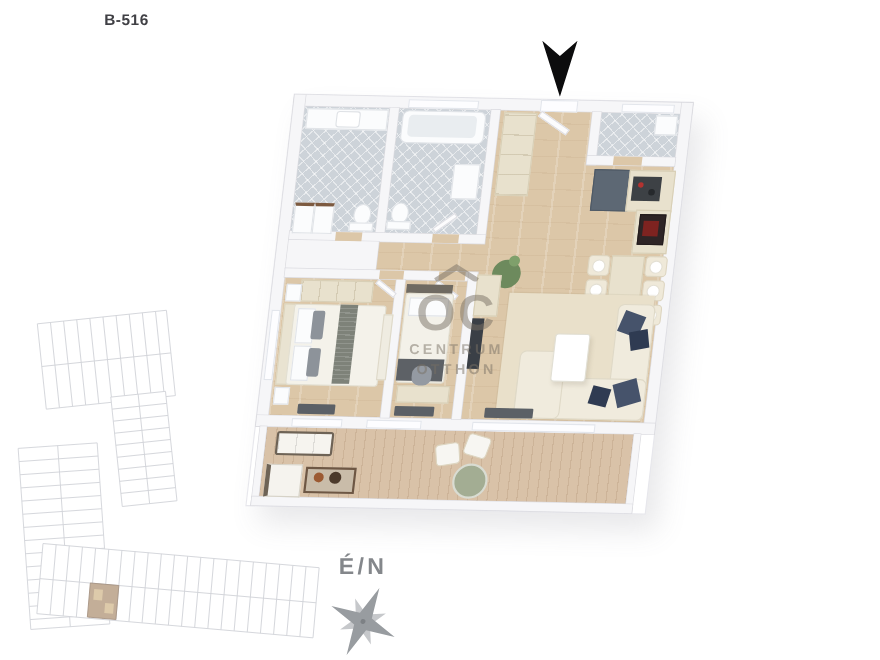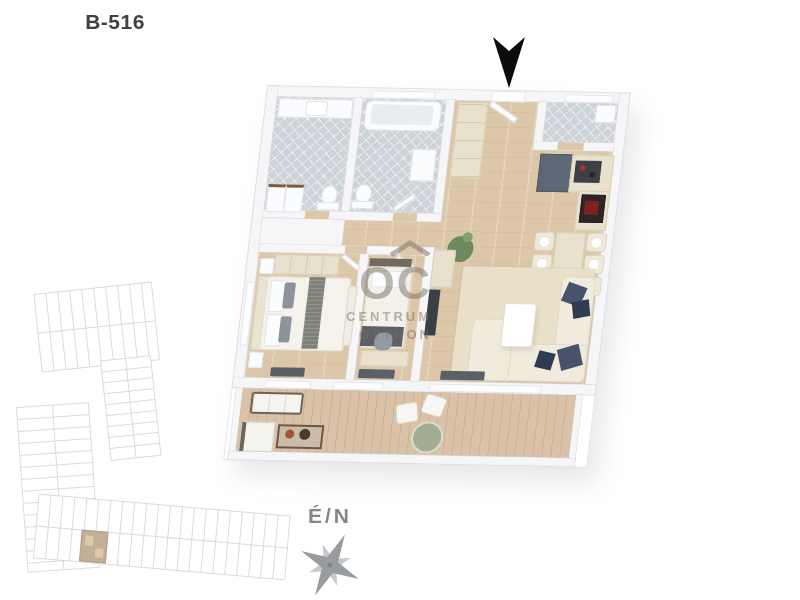--- a/index.html
+++ b/index.html
@@ -3,21 +3,21 @@
 <meta charset="utf-8">
 <style>
   html,body{margin:0;padding:0;background:#fff;width:800px;height:600px;overflow:hidden;
     font-family:"Liberation Sans", sans-serif;}
   .abs{position:absolute;}
   #stage{position:absolute;left:0;top:0;width:800px;height:600px;background:#fff;}
 
   
   .title-block{position:absolute;left:6px;top:8px;width:218px;color:#404045;}
   .floor-title{font-size:27px;font-weight:bold;letter-spacing:-0.5px;line-height:1.05;}
-  .unit-number{font-size:21px;font-weight:bold;text-align:center;margin-top:2px;letter-spacing:0.5px;}
+  .unit-number{font-size:14px;font-weight:bold;text-align:center;margin-top:2px;letter-spacing:0.5px;}
 
   
   .plan-wrap{position:absolute;left:268px;top:86px;width:362px;height:374px;
     transform:rotate(1.2deg) skewX(-5.5deg);transform-origin:0 0;background:#fff;
     box-shadow:0 0 0 1px #e7e7ec, 12px 16px 26px rgba(110,110,125,0.16);}
   .wall{position:absolute;background:#f6f6f8;box-shadow:0 0 0 0.6px #dbdbe0;}
   .floor-wood{background-color:#dcc7a8;background-image:
     repeating-linear-gradient(90deg, rgba(255,255,255,0.20) 0 2px, rgba(0,0,0,0) 2px 26px),
     repeating-linear-gradient(0deg, rgba(140,100,60,0.07) 0 1px, rgba(0,0,0,0) 1px 15px);}
   .floor-tile{background-color:#cdd3d9;background-image:
@@ -29,21 +29,21 @@
   .cream{background:#e8e1cd;border:1px solid #d8cfb6;}
   .window{background:#fdfdff;border:1px solid #e3e6ec;}
   .mat{background:#5b6066;border-radius:1px;}
   .leaf{background:#fcfcfd;border:1px solid #dfdfe4;}
   .chair{background:#efe9d9;border:1px solid #ddd5c0;border-radius:4px;}
   .seat{position:absolute;background:#fff;border:1px solid #e4e0d4;border-radius:50%;}
   .pillow{position:absolute;background:#46536b;}
   .pillow.dark{background:#2f3b52;}
 
   
-  .watermark{position:absolute;left:336px;top:240px;width:96px;text-align:right;
+  .watermark{position:absolute;left:367px;top:240px;width:96px;text-align:center;
     color:rgba(120,112,100,0.5);}
   .wm-oc{font-size:46px;font-weight:bold;letter-spacing:2px;line-height:1.0;}
   .wm-line{font-size:13px;font-weight:bold;letter-spacing:3px;margin-top:3px;}
 
   
   .compass{position:absolute;left:294px;top:504px;width:72px;text-align:center;color:#84878b;}
   .compass-label{font-size:21px;font-weight:bold;letter-spacing:3px;}
 </style>
 </head>
 <body>

